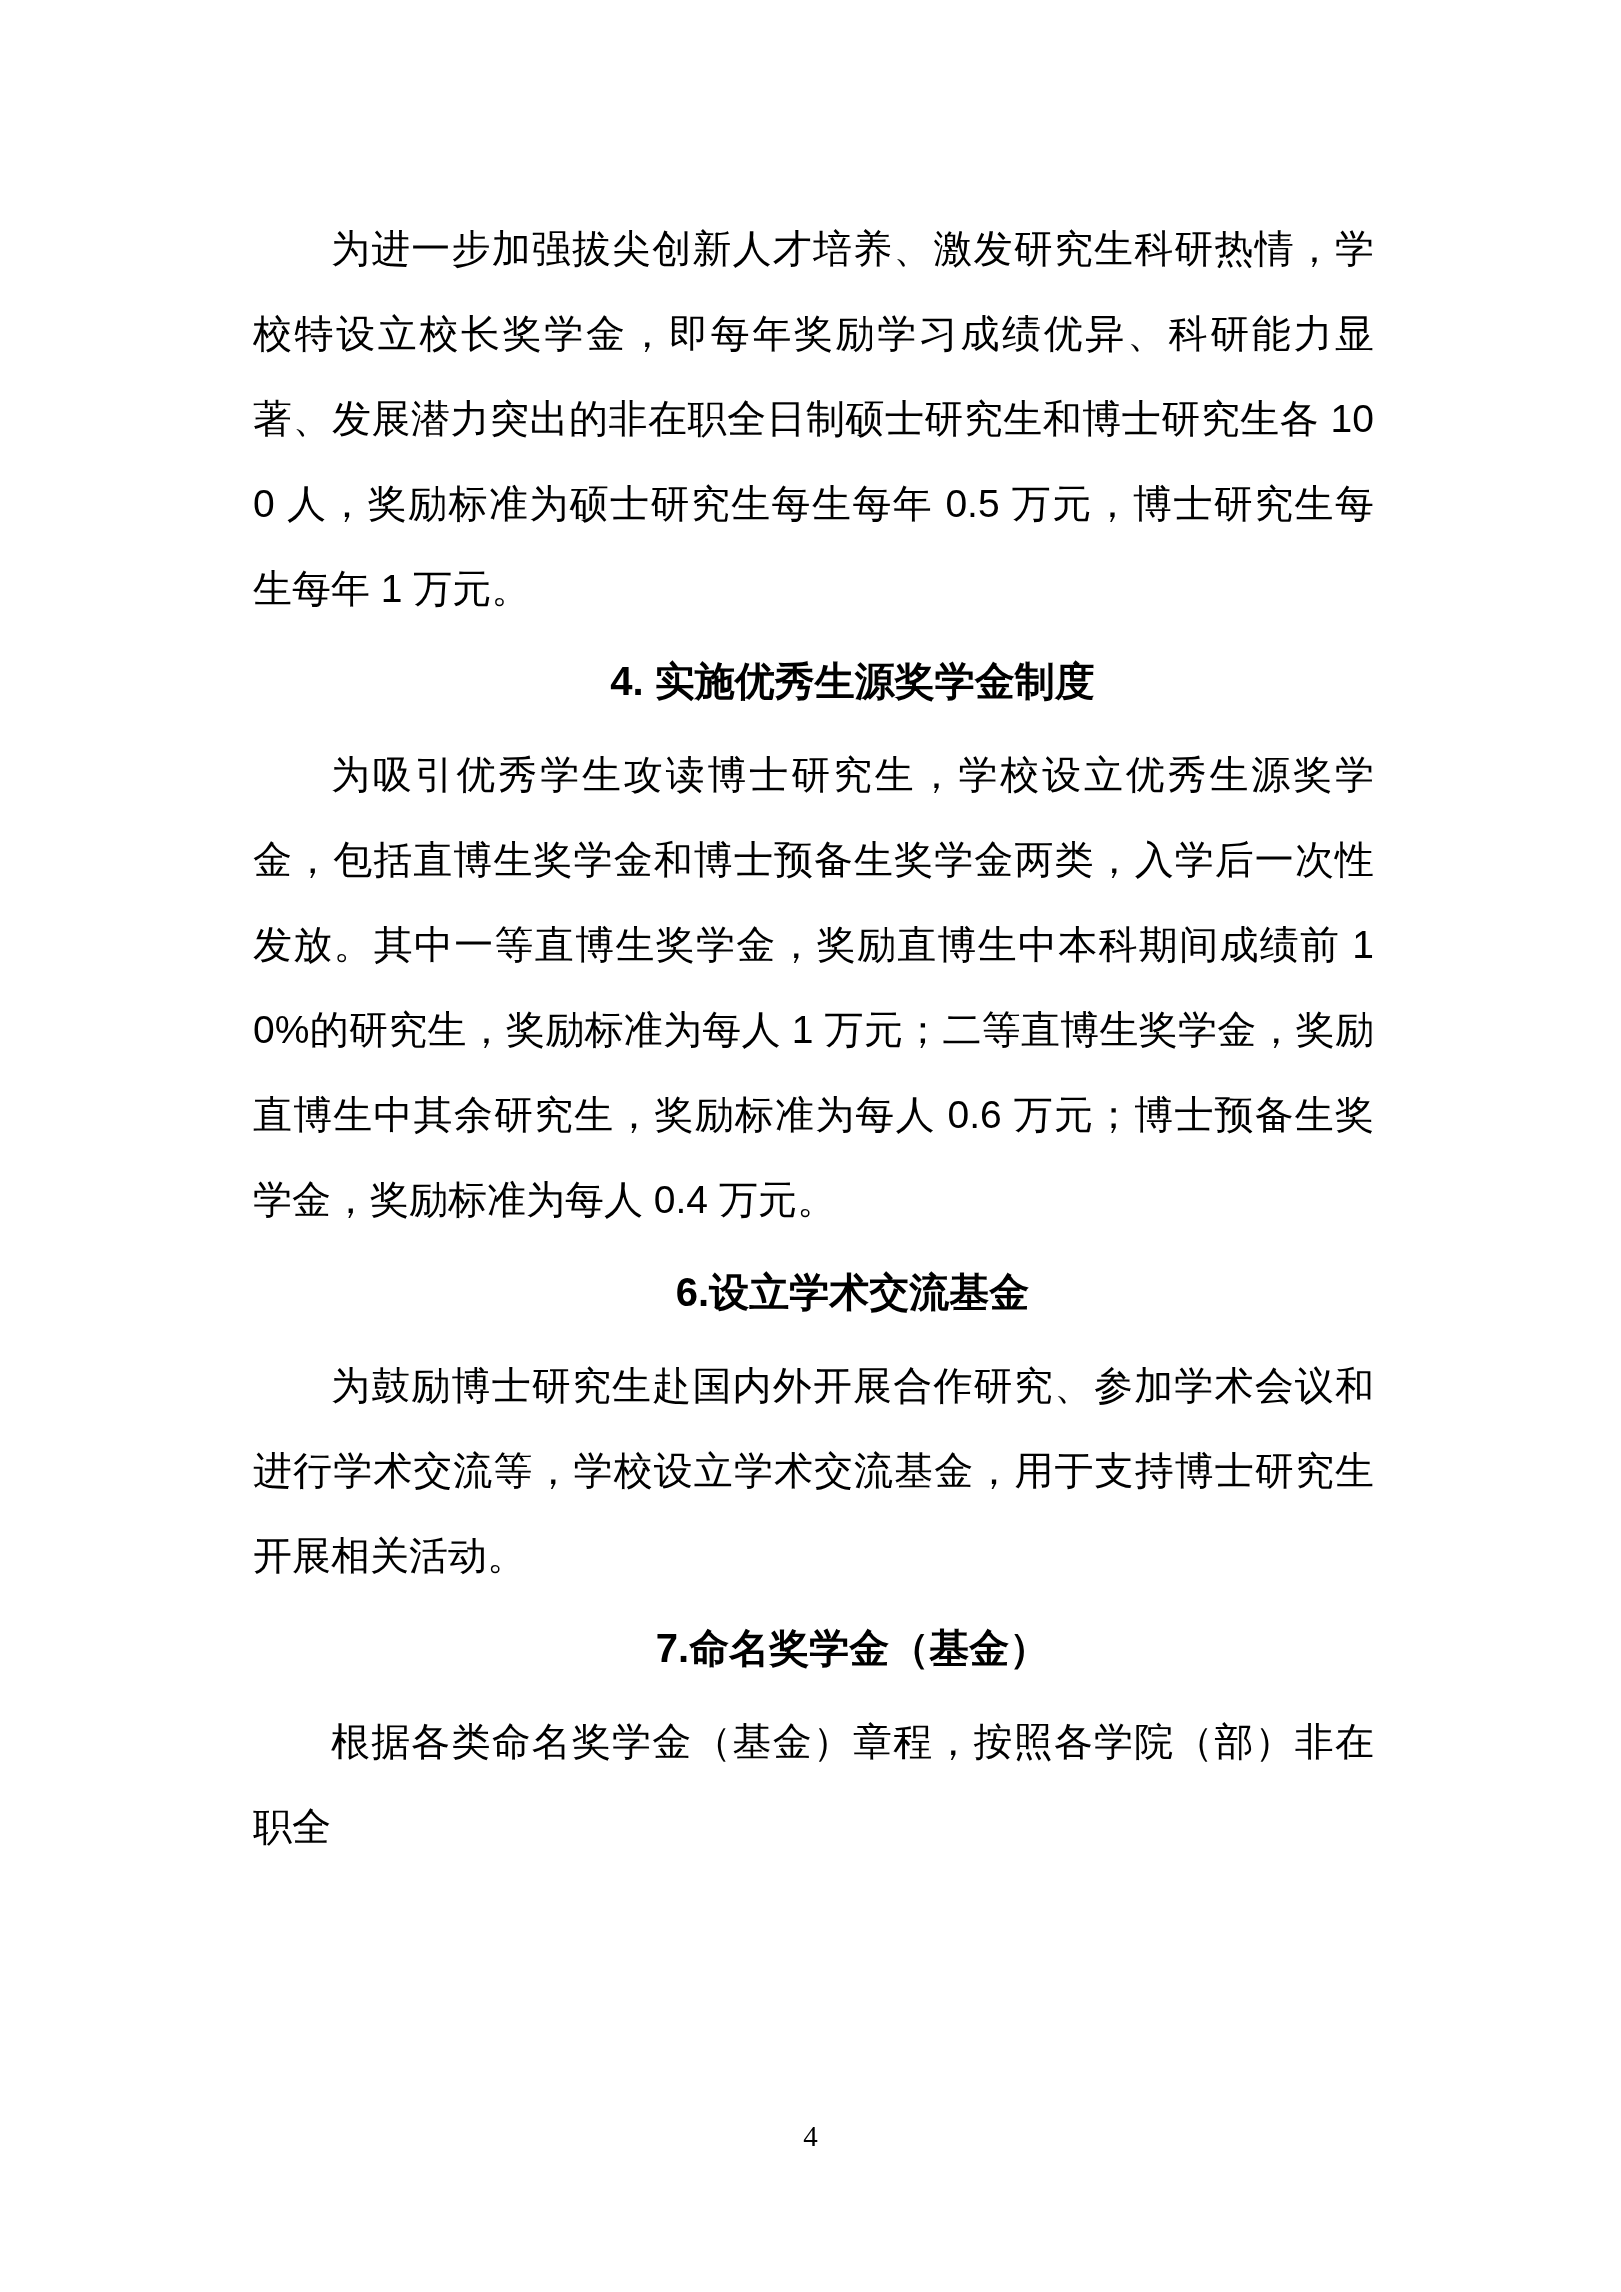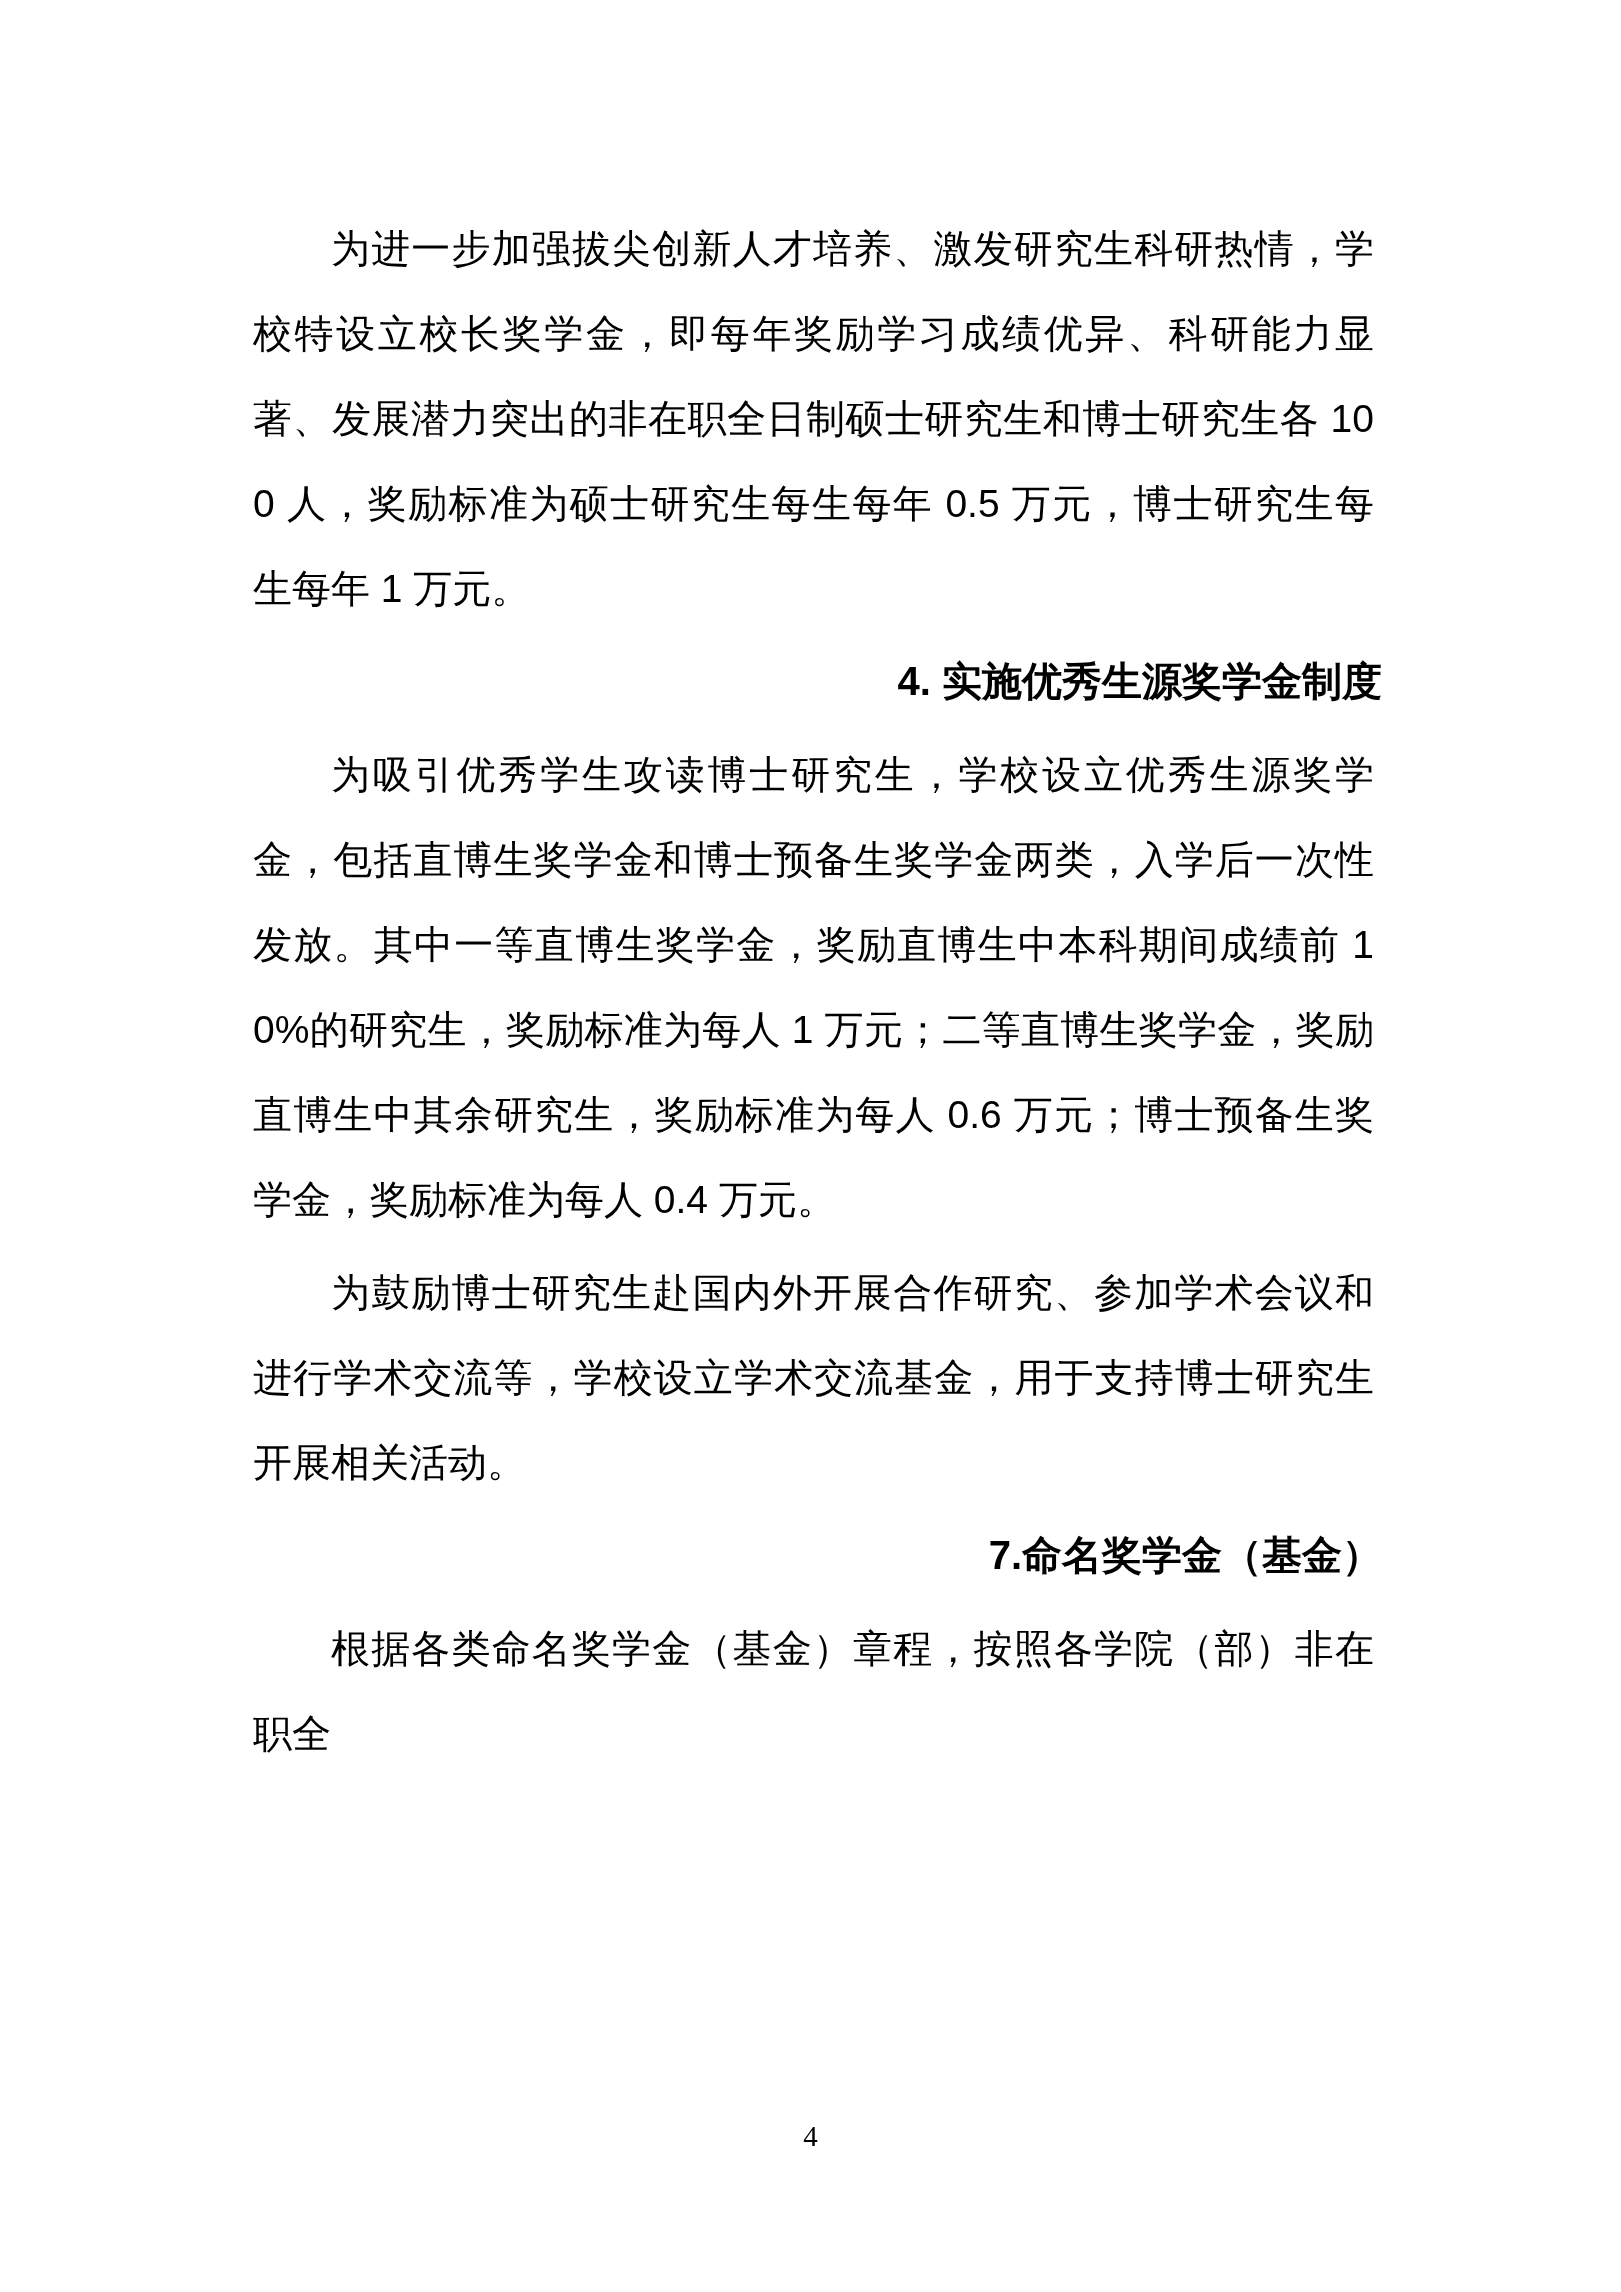--- a/index.html
+++ b/index.html
@@ -31,21 +31,21 @@
     text-align: justify;
     text-justify: inter-character;
     text-indent: 78px;
     word-break: break-all;
   }
   .heading {
     margin: 0;
     font-size: 40px;
     line-height: 85px;
     font-weight: 700;
-    text-align: right;
+    text-align: center;
     text-indent: 78px;
   }
   .page-footer {
     position: absolute;
     left: 0;
     top: 2117px;
     width: 1621px;
     text-align: center;
   }
   .page-number {
@@ -56,20 +56,21 @@
   }
 </style>
 </head>
 <body>
 
 <div class="page">
   <main class="content">
     <p class="para">为进一步加强拔尖创新人才培养、激发研究生科研热情，学校特设立校长奖学金，即每年奖励学习成绩优异、科研能力显著、发展潜力突出的非在职全日制硕士研究生和博士研究生各 100 人，奖励标准为硕士研究生每生每年 0.5 万元，博士研究生每生每年 1 万元。</p>
     <h2 class="heading">4. 实施优秀生源奖学金制度</h2>
     <p class="para">为吸引优秀学生攻读博士研究生，学校设立优秀生源奖学金，包括直博生奖学金和博士预备生奖学金两类，入学后一次性发放。其中一等直博生奖学金，奖励直博生中本科期间成绩前 10%的研究生，奖励标准为每人 1 万元；二等直博生奖学金，奖励直博生中其余研究生，奖励标准为每人 0.6 万元；博士预备生奖学金，奖励标准为每人 0.4 万元。</p>
+    <h2 class="heading">6.设立学术交流基金</h2>
     <p class="para">为鼓励博士研究生赴国内外开展合作研究、参加学术会议和进行学术交流等，学校设立学术交流基金，用于支持博士研究生开展相关活动。</p>
     <h2 class="heading">7.命名奖学金（基金）</h2>
     <p class="para">根据各类命名奖学金（基金）章程，按照各学院（部）非在职全</p>
   </main>
   <footer class="page-footer">
     <span class="page-number">4</span>
   </footer>
 </div>
 
 

